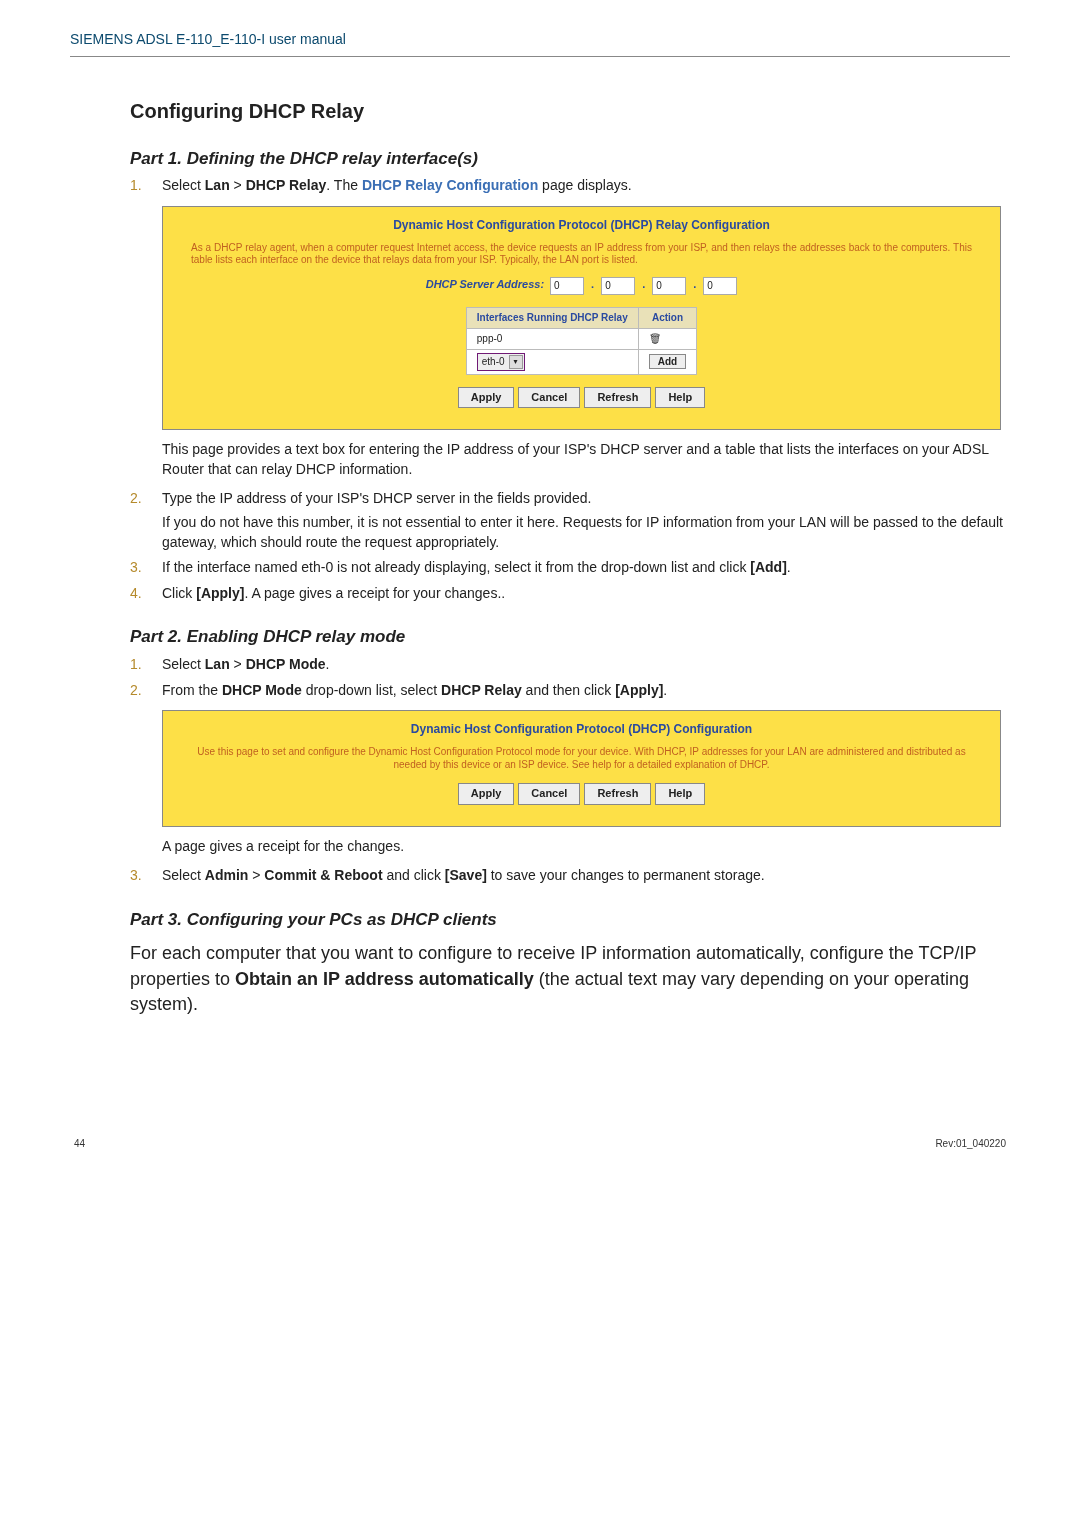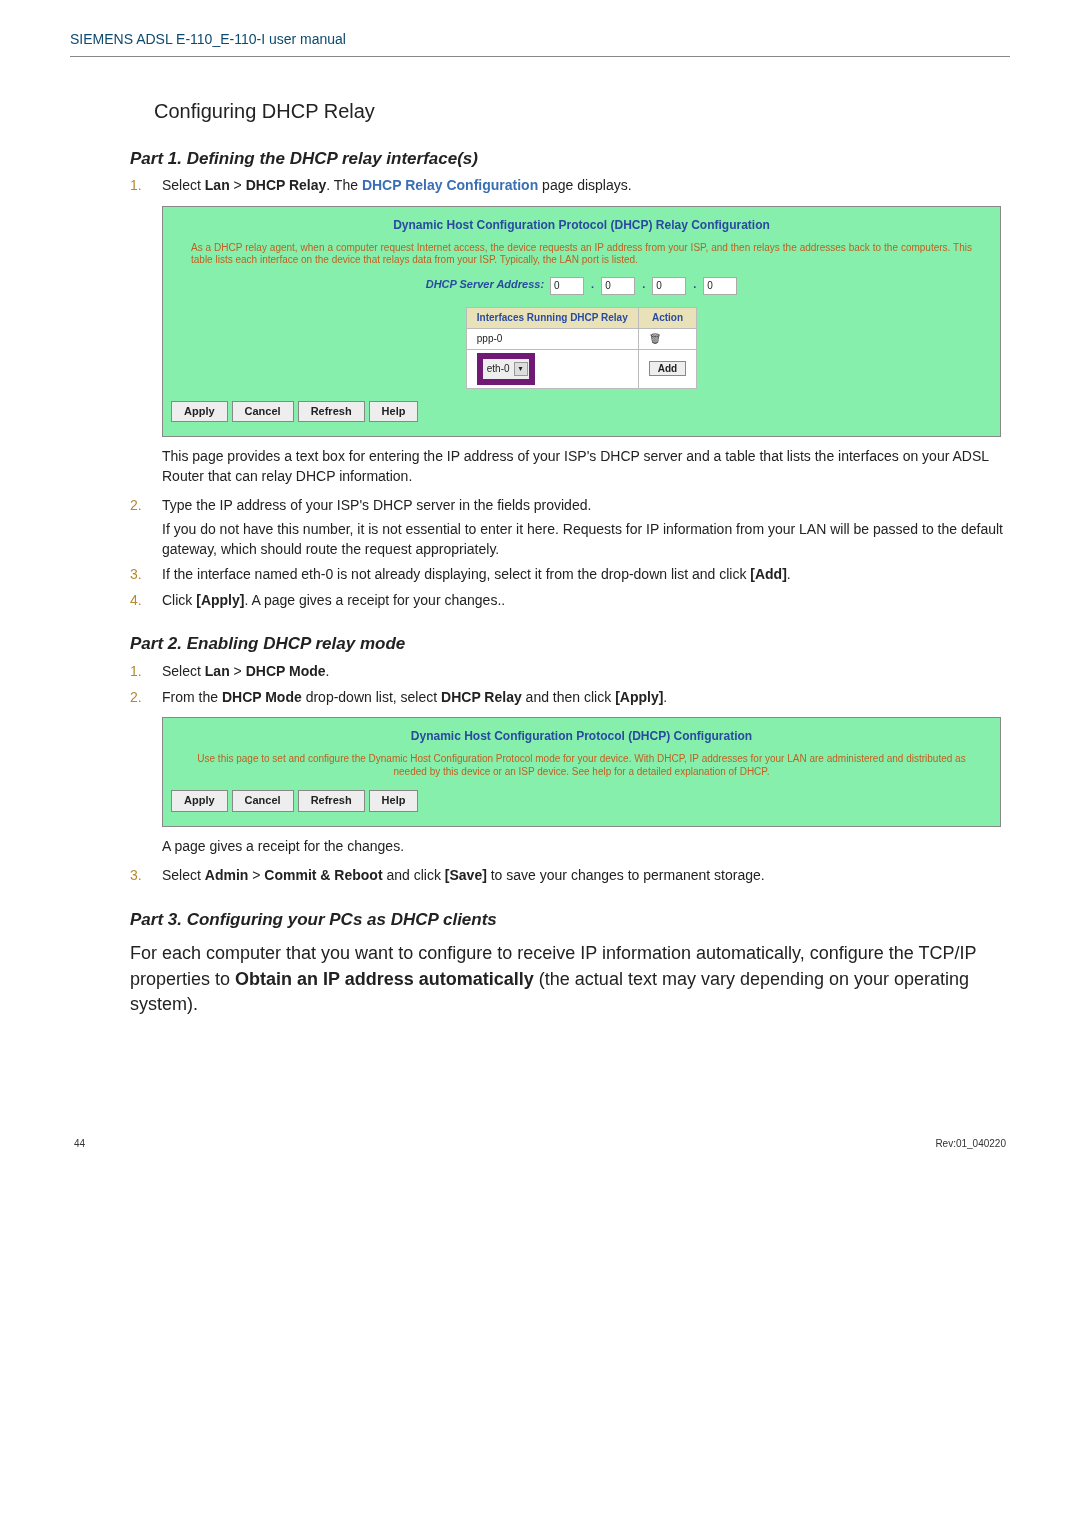--- a/index.html
+++ b/index.html
@@ -13,22 +13,22 @@
     }
     .doc-header {
       font-size: 14px;
       color: #0c4a6e;
       border-bottom: 1px solid #888;
       padding-bottom: 6px;
       margin-bottom: 40px;
     }
     h2.section-title {
       font-size: 20px;
-      font-weight: 400;
-      margin: 20px 0 10px 84px;
+      font-weight: 700;
+      margin: 20px 0 10px 60px;
     }
     h3.subsection {
       font-style: italic;
       font-weight: 700;
       font-size: 17px;
       margin: 22px 0 6px 60px;
     }
     .step-row {
       display: flex;
       margin: 6px 0 4px 60px;
@@ -55,22 +55,22 @@
       margin: 10px 0 4px 60px;
       font-size: 18px;
     }
     b { font-weight: 700; }
     .blue { color: #3b6fb5; font-weight: 700; }
 
     
     .figure {
       margin: 10px 9px 10px 92px;
       border: 1px solid #888;
-      background: #86efac;
-      padding: 10px 8px 14px 8px;
+      background: #fde047;
+      padding: 10px 8px 21px 8px;
     }
     .fig-title {
       text-align: center;
       font-size: 12px;
       font-weight: 700;
       color: #2a4aa0;
       margin-bottom: 8px;
     }
     .fig-desc {
       font-size: 10px;
@@ -116,40 +116,40 @@
       background: #fff;
     }
     .fig-table th {
       background: #e9e1b8;
       color: #2a4aa0;
       font-weight: 700;
     }
     .select-box {
       display: inline-flex;
       align-items: center;
-      border: 6px solid #701a75;
+      border: 1px solid #701a75;
       background: #eee;
-      height: 32px;
+      height: 18px;
       font-size: 10px;
       padding: 0 1px 0 4px;
       gap: 4px;
     }
     .select-box .arrow {
       width: 14px;
       height: 14px;
       background: #ddd;
       border: 1px solid #999;
       display: inline-flex;
       align-items: center;
       justify-content: center;
       font-size: 8px;
     }
     .btn-row {
       display: flex;
-      justify-content: flex-start;
+      justify-content: center;
       gap: 4px;
       margin-top: 12px;
     }
     .btn {
       border: 1px solid #888;
       background: #eee;
       font-size: 11px;
       padding: 2px 12px;
       font-weight: 700;
     }

